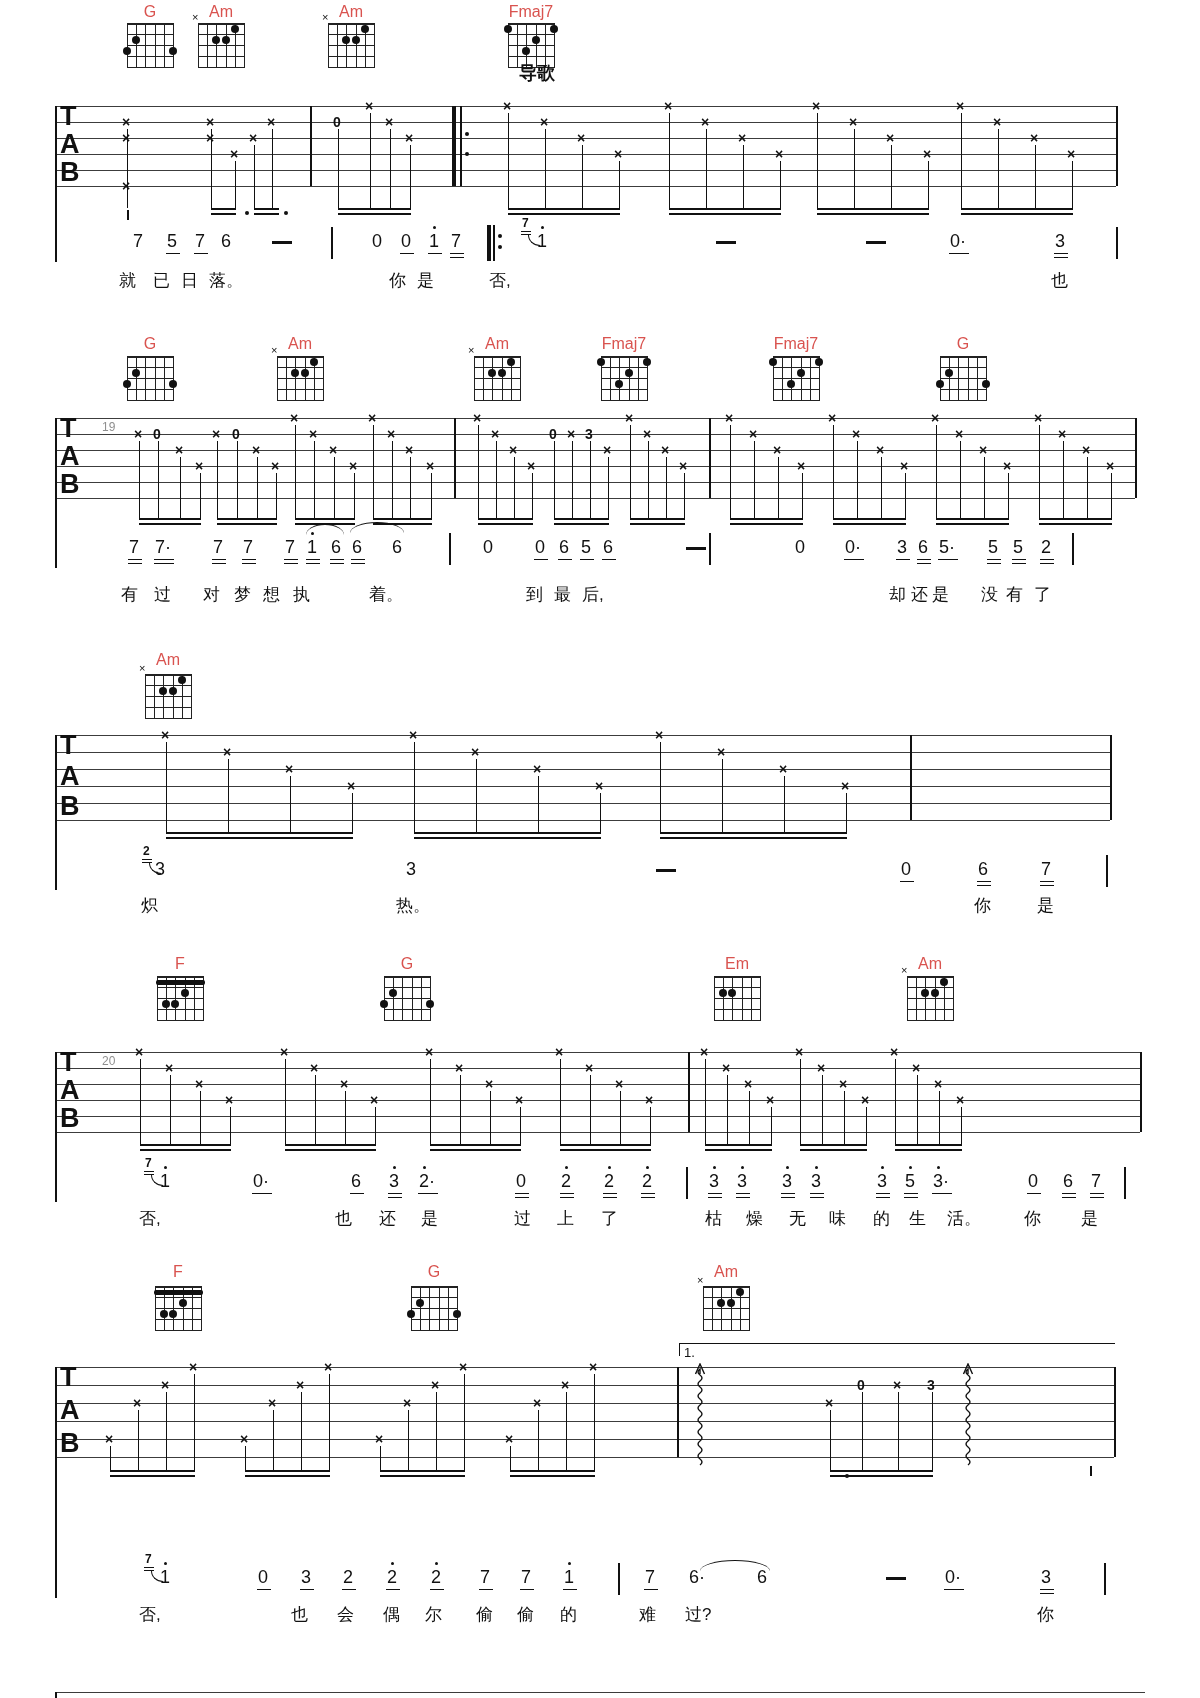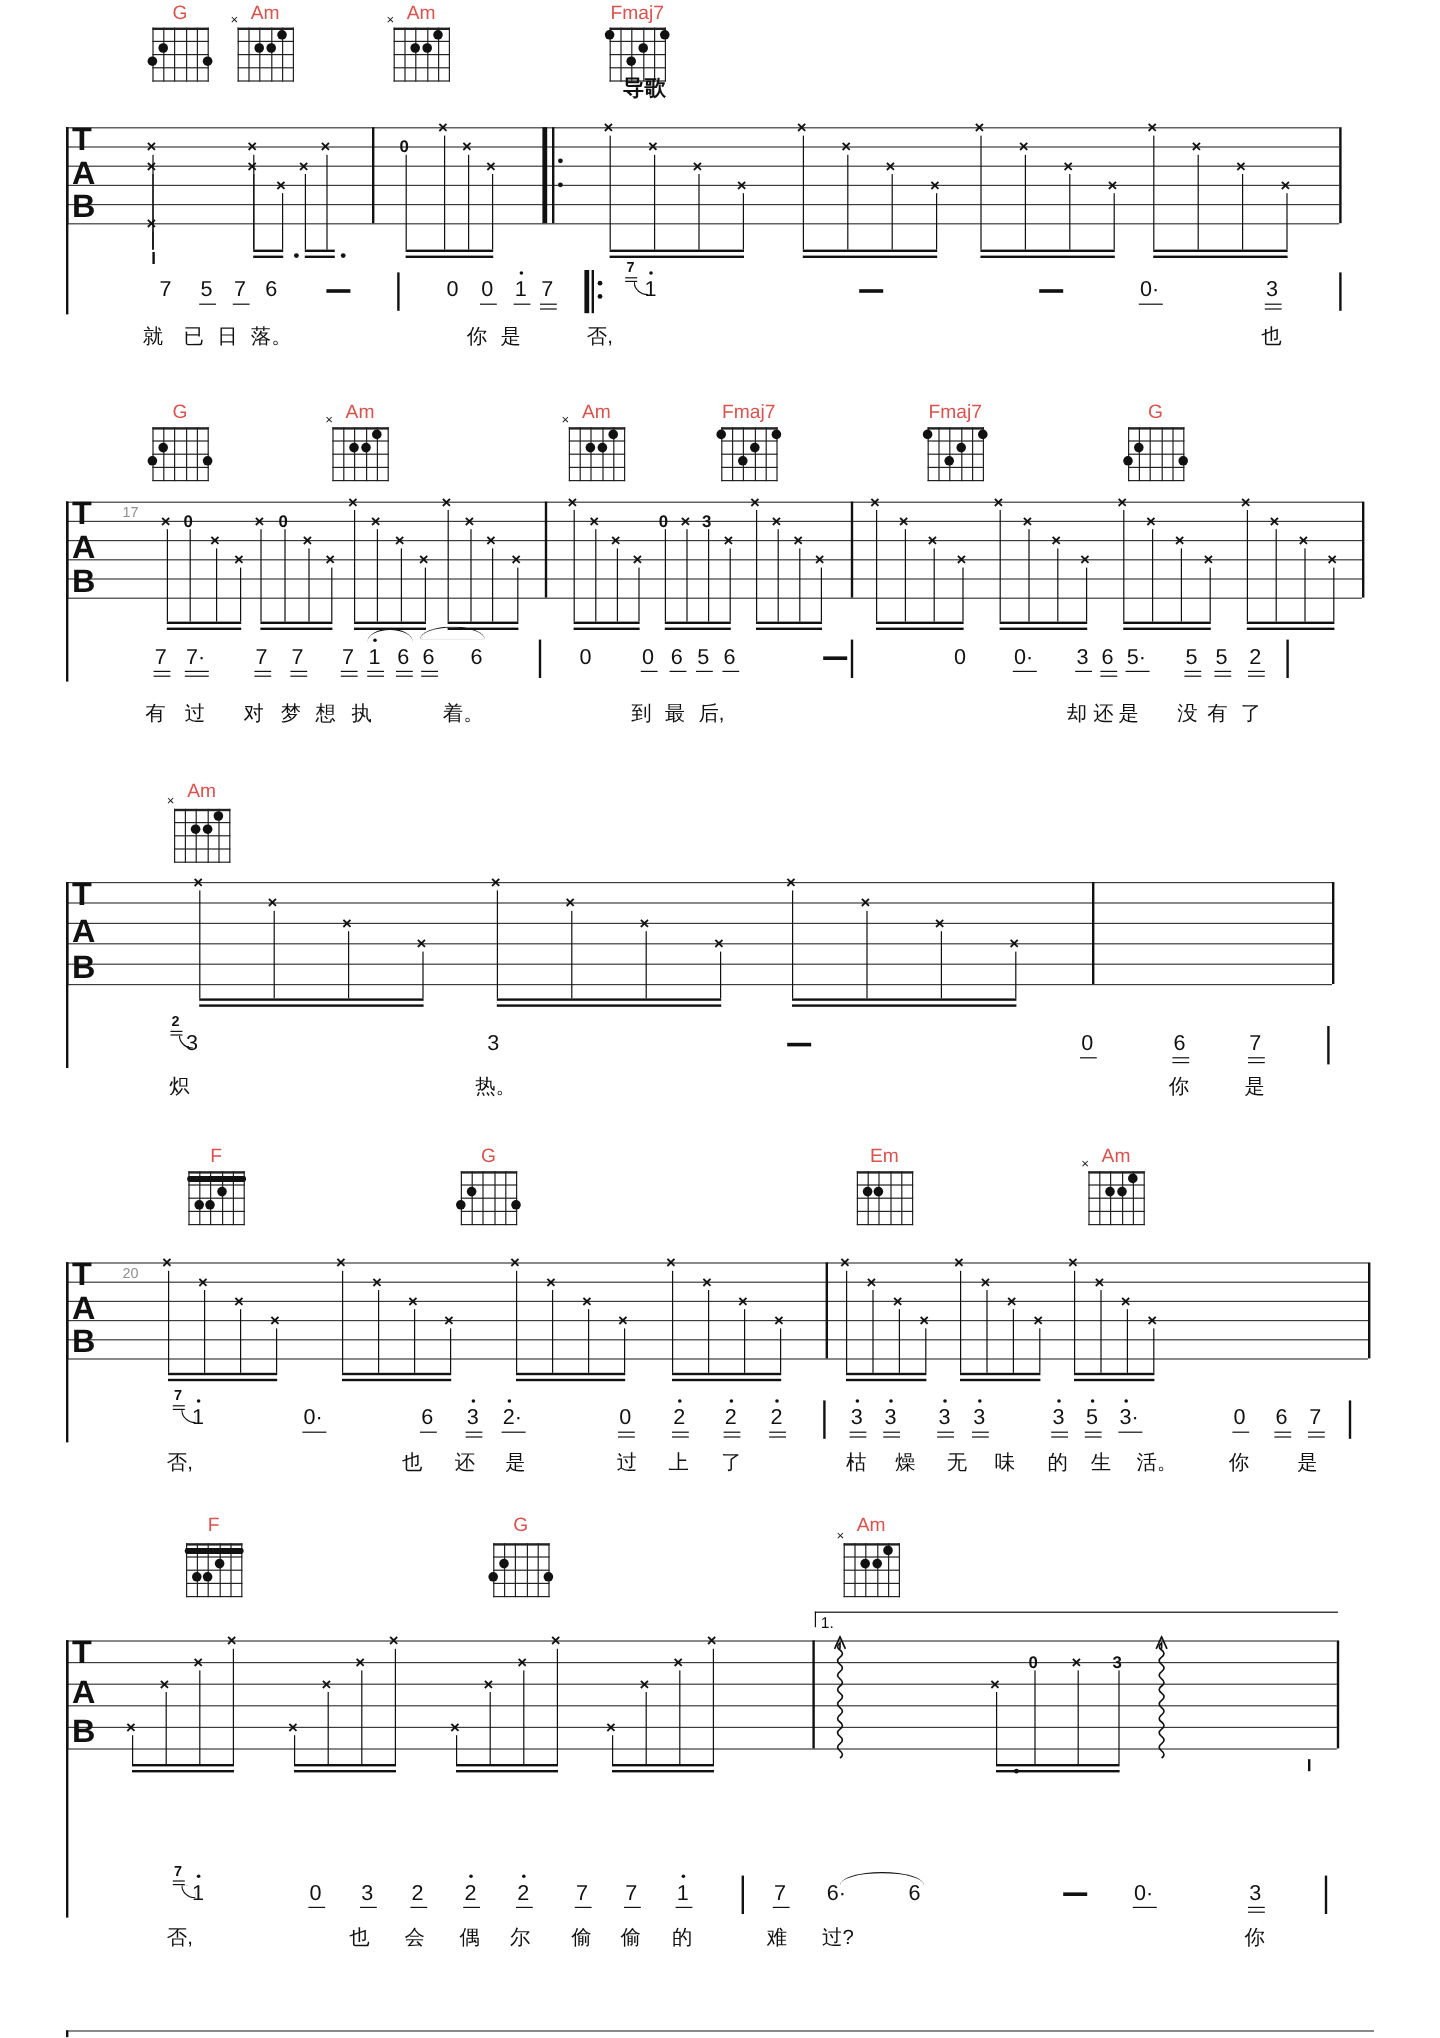--- a/index.html
+++ b/index.html
@@ -419,21 +419,21 @@
     <div class="a" style="left: 976.8px; top: 356px; width: 1px; height: 45px; background: rgb(34, 34, 34);"></div>
     <div class="a" style="left: 986px; top: 356px; width: 1px; height: 45px; background: rgb(34, 34, 34);"></div>
     <div class="a" style="left: 940px; top: 356px; width: 47px; height: 2px; background: rgb(34, 34, 34);"></div>
     <div class="a" style="left: 940px; top: 367px; width: 47px; height: 1px; background: rgb(34, 34, 34);"></div>
     <div class="a" style="left: 940px; top: 378px; width: 47px; height: 1px; background: rgb(34, 34, 34);"></div>
     <div class="a" style="left: 940px; top: 389px; width: 47px; height: 1px; background: rgb(34, 34, 34);"></div>
     <div class="a" style="left: 940px; top: 400px; width: 47px; height: 1px; background: rgb(34, 34, 34);"></div>
     <div class="a" style="left: 936px; top: 379.5px; width: 8px; height: 8px; border-radius: 50%; background: rgb(17, 17, 17);"></div>
     <div class="a" style="left: 945.2px; top: 368.5px; width: 8px; height: 8px; border-radius: 50%; background: rgb(17, 17, 17);"></div>
     <div class="a" style="left: 982px; top: 379.5px; width: 8px; height: 8px; border-radius: 50%; background: rgb(17, 17, 17);"></div>
-    <div class="a" style="left: 102px; top: 421px; font-size: 12px; color: rgb(143, 143, 143);">17</div>
+    <div class="a" style="left: 102px; top: 421px; font-size: 12px; color: rgb(143, 143, 143);">19</div>
     <div class="a" style="left: 129px; top: 538px; font-size: 18px;">7</div>
     <div class="a" style="left: 128px; top: 559px; width: 14px; height: 1.4px; background: rgb(17, 17, 17);"></div>
     <div class="a" style="left: 128px; top: 563px; width: 14px; height: 1.4px; background: rgb(17, 17, 17);"></div>
     <div class="a" style="left: 155px; top: 538px; font-size: 18px;">7·</div>
     <div class="a" style="left: 154px; top: 559px; width: 20px; height: 1.4px; background: rgb(17, 17, 17);"></div>
     <div class="a" style="left: 154px; top: 563px; width: 20px; height: 1.4px; background: rgb(17, 17, 17);"></div>
     <div class="a" style="left: 213px; top: 538px; font-size: 18px;">7</div>
     <div class="a" style="left: 212px; top: 559px; width: 14px; height: 1.4px; background: rgb(17, 17, 17);"></div>
     <div class="a" style="left: 212px; top: 563px; width: 14px; height: 1.4px; background: rgb(17, 17, 17);"></div>
     <div class="a" style="left: 243px; top: 538px; font-size: 18px;">7</div>

